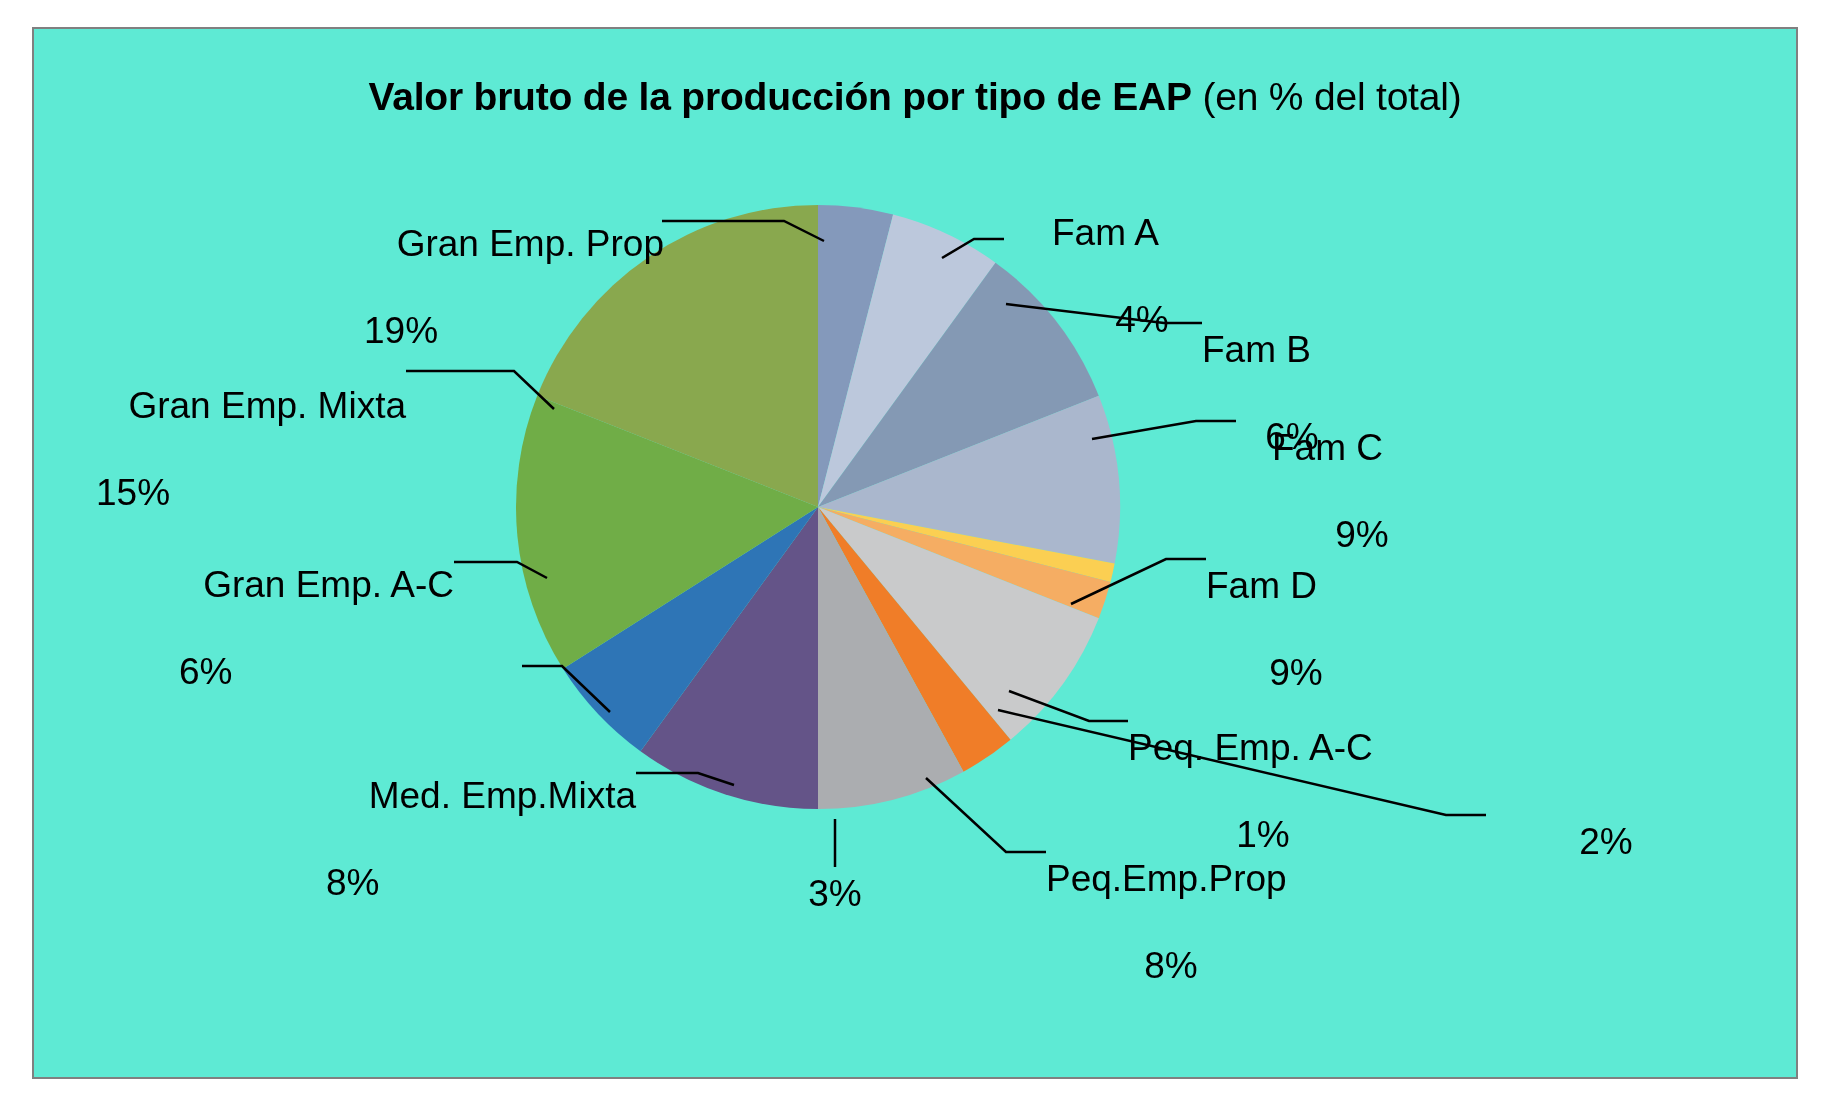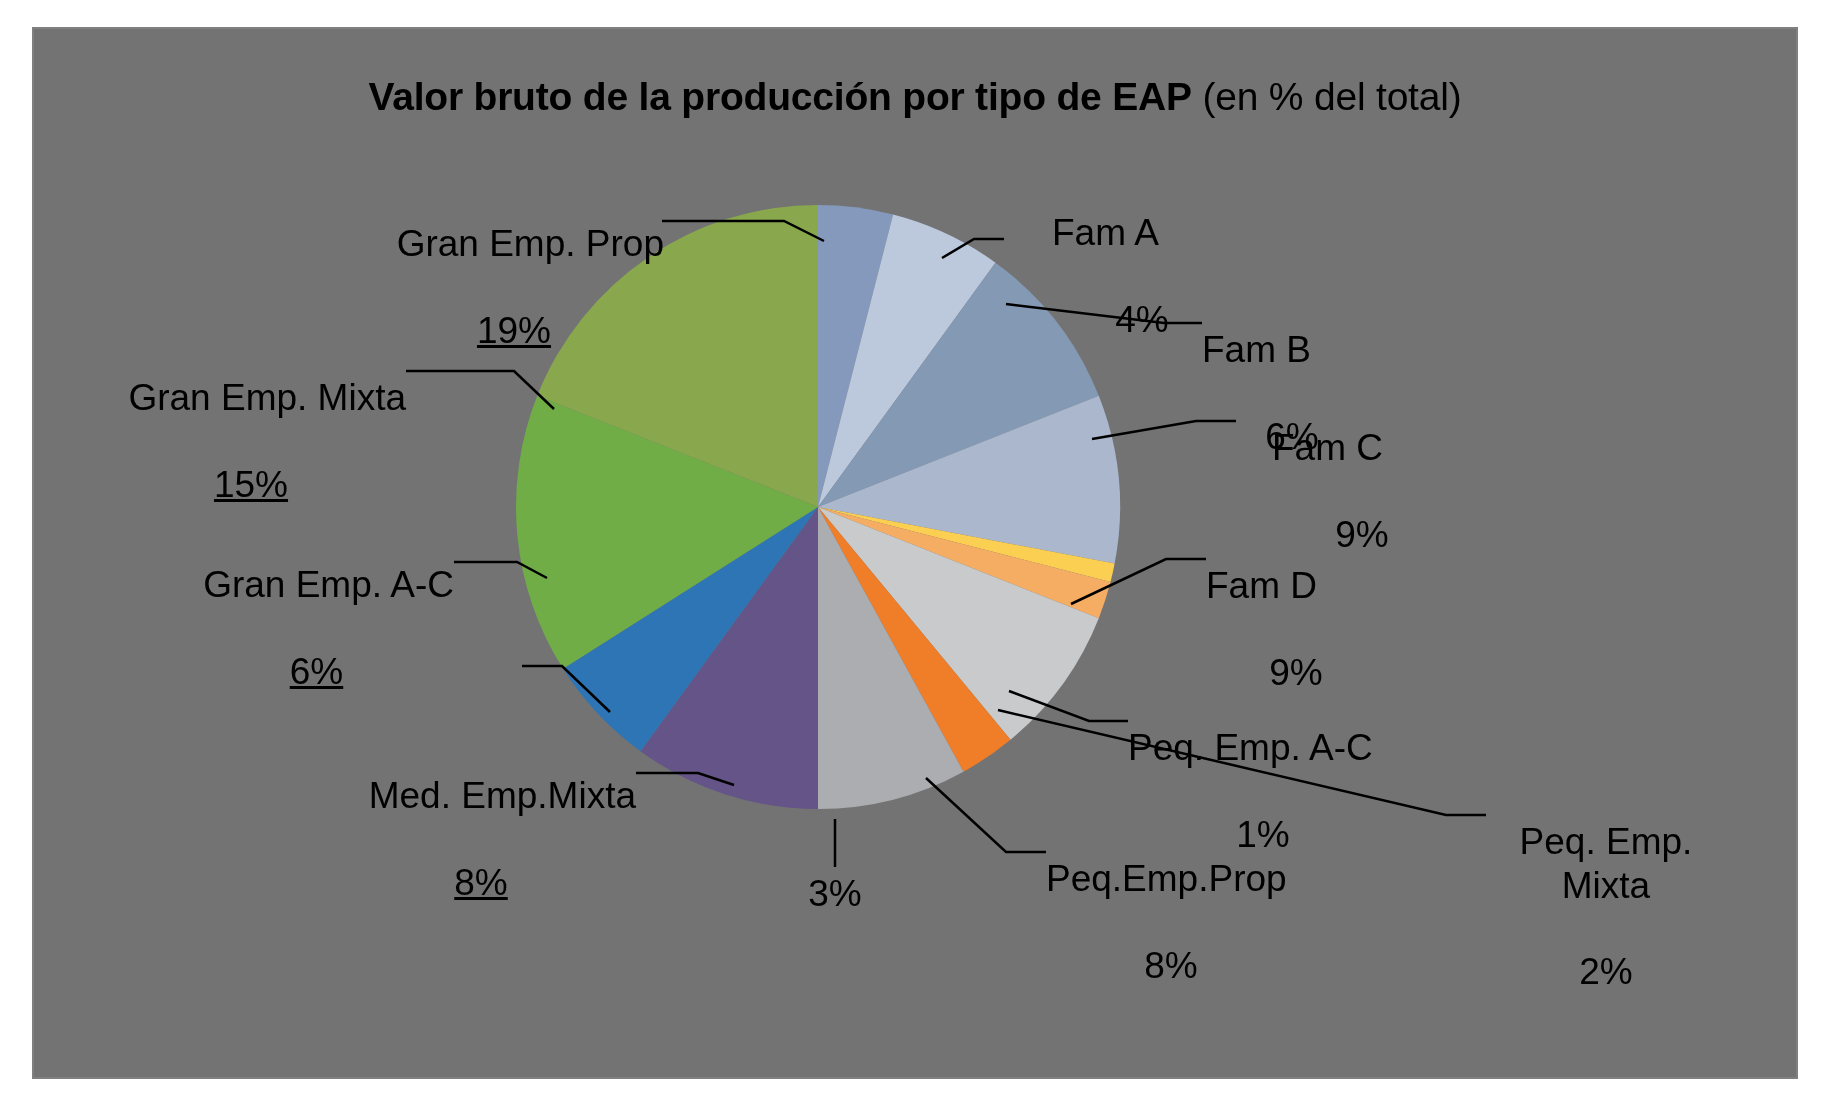--- a/index.html
+++ b/index.html
@@ -13,21 +13,21 @@
     font-family: "Liberation Sans", sans-serif;
     overflow: hidden;
   }
   #chart-frame {
     position: absolute;
     left: 32px;
     top: 27px;
     width: 1766px;
     height: 1052px;
     border: 2px solid #808080;
-    background: #737373;
+    background: #5eead4;
     box-sizing: border-box;
   }
   #chart-title {
     position: absolute;
     left: 0;
     top: 46px;
     width: 100%;
     text-align: center;
     font-size: 39px;
     color: #000000;
@@ -51,21 +51,21 @@
     line-height: 1.17;
     color: #000000;
     white-space: pre-line;
   }
   .lbl-center { text-align: center; }
   .lbl-name { display: block; }
   .lbl-pct  { display: block; }
   .ln-right .lbl-name { text-align: left; }
   .ln-right .lbl-pct  { text-align: center; }
   .ln-left  .lbl-name { text-align: right; }
-  .ln-left  .lbl-pct  { text-align: center; text-decoration: underline; }
+  .ln-left  .lbl-pct  { text-align: left; }
 </style>
 </head>
 <body>
 
 <div id="chart-frame">
 
   <div id="chart-title">
     <span class="t-bold">Valor bruto de la producción por tipo de EAP</span><span class="t-reg"> (en % del total)</span>
   </div>
 
@@ -113,21 +113,21 @@
 
       <path d="M 908 229 L 940 210 L 970 210"></path>
     </g>
   </svg>
 
   <div class="slice-label ln-left" style="left:330px; top:150px; width:300px;">
     <span class="lbl-name">Gran Emp. Prop</span>
     <span class="lbl-pct">19%</span>
   </div>
 
-  <div class="slice-label ln-left" style="left:62px; top:304px; width:310px;">
+  <div class="slice-label ln-left" style="left:62px; top:312px; width:310px;">
     <span class="lbl-name">Gran Emp. Mixta</span>
     <span class="lbl-pct">15%</span>
   </div>
 
   <div class="slice-label ln-left" style="left:145px; top:491px; width:275px;">
     <span class="lbl-name">Gran Emp. A-C</span>
     <span class="lbl-pct">6%</span>
   </div>
 
 
@@ -139,22 +139,20 @@
   <div class="slice-label lbl-center" style="left:651px; top:800px; width:300px;">
     <span class="lbl-pct">3%</span>
   </div>
 
   <div class="slice-label ln-right" style="left:1012px; top:785px; width:250px;">
     <span class="lbl-name">Peq.Emp.Prop</span>
     <span class="lbl-pct">8%</span>
   </div>
 
   <div class="slice-label lbl-center" style="left:1452px; top:748px; width:240px;">
-    <span class="lbl-name">Peq. Emp.
-Mixta</span>
     <span class="lbl-pct">2%</span>
   </div>
 
   <div class="slice-label ln-right" style="left:1094px; top:654px; width:270px;">
     <span class="lbl-name">Peq. Emp. A-C</span>
     <span class="lbl-pct">1%</span>
   </div>
 
   <div class="slice-label ln-right" style="left:1172px; top:492px; width:180px;">
     <span class="lbl-name">Fam D</span>

